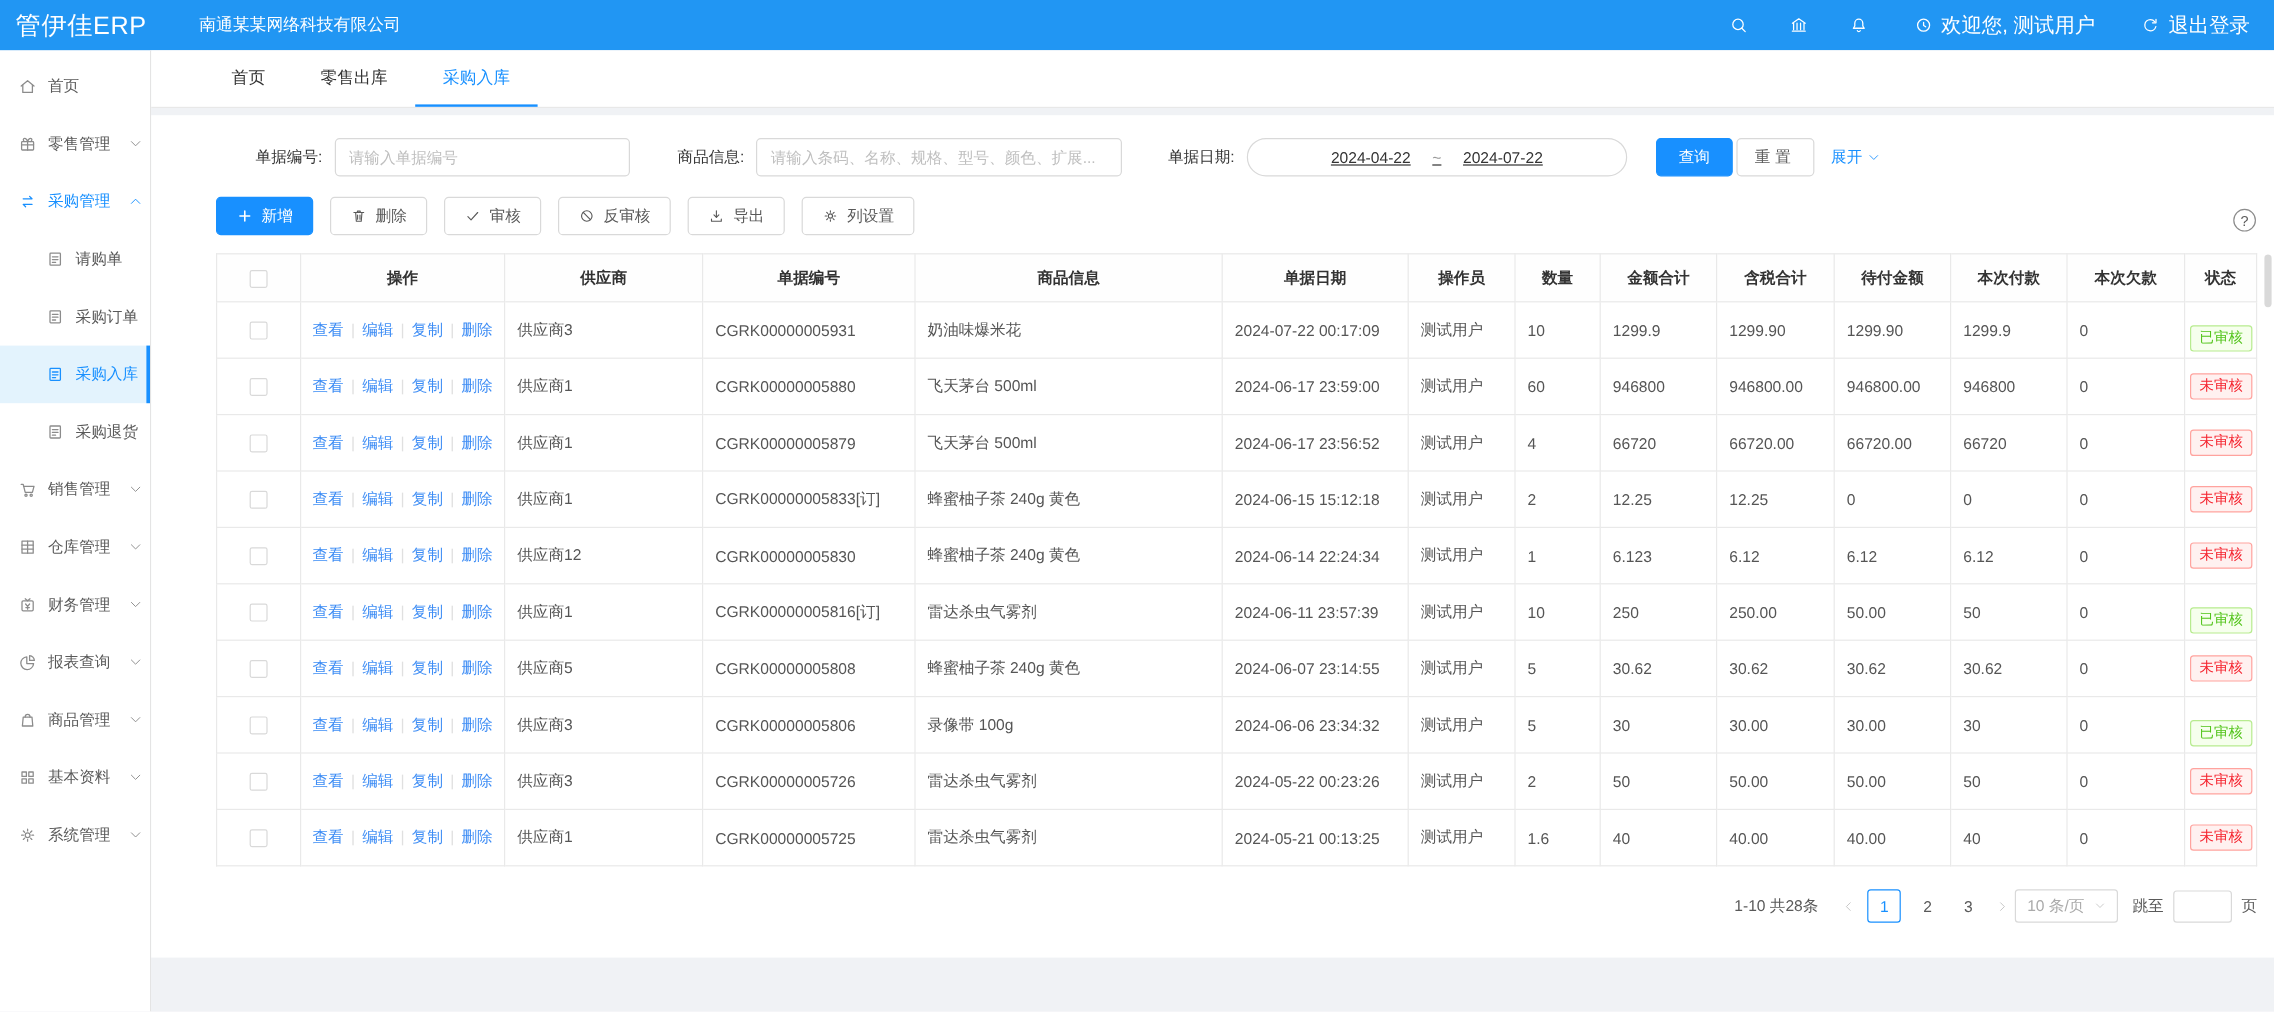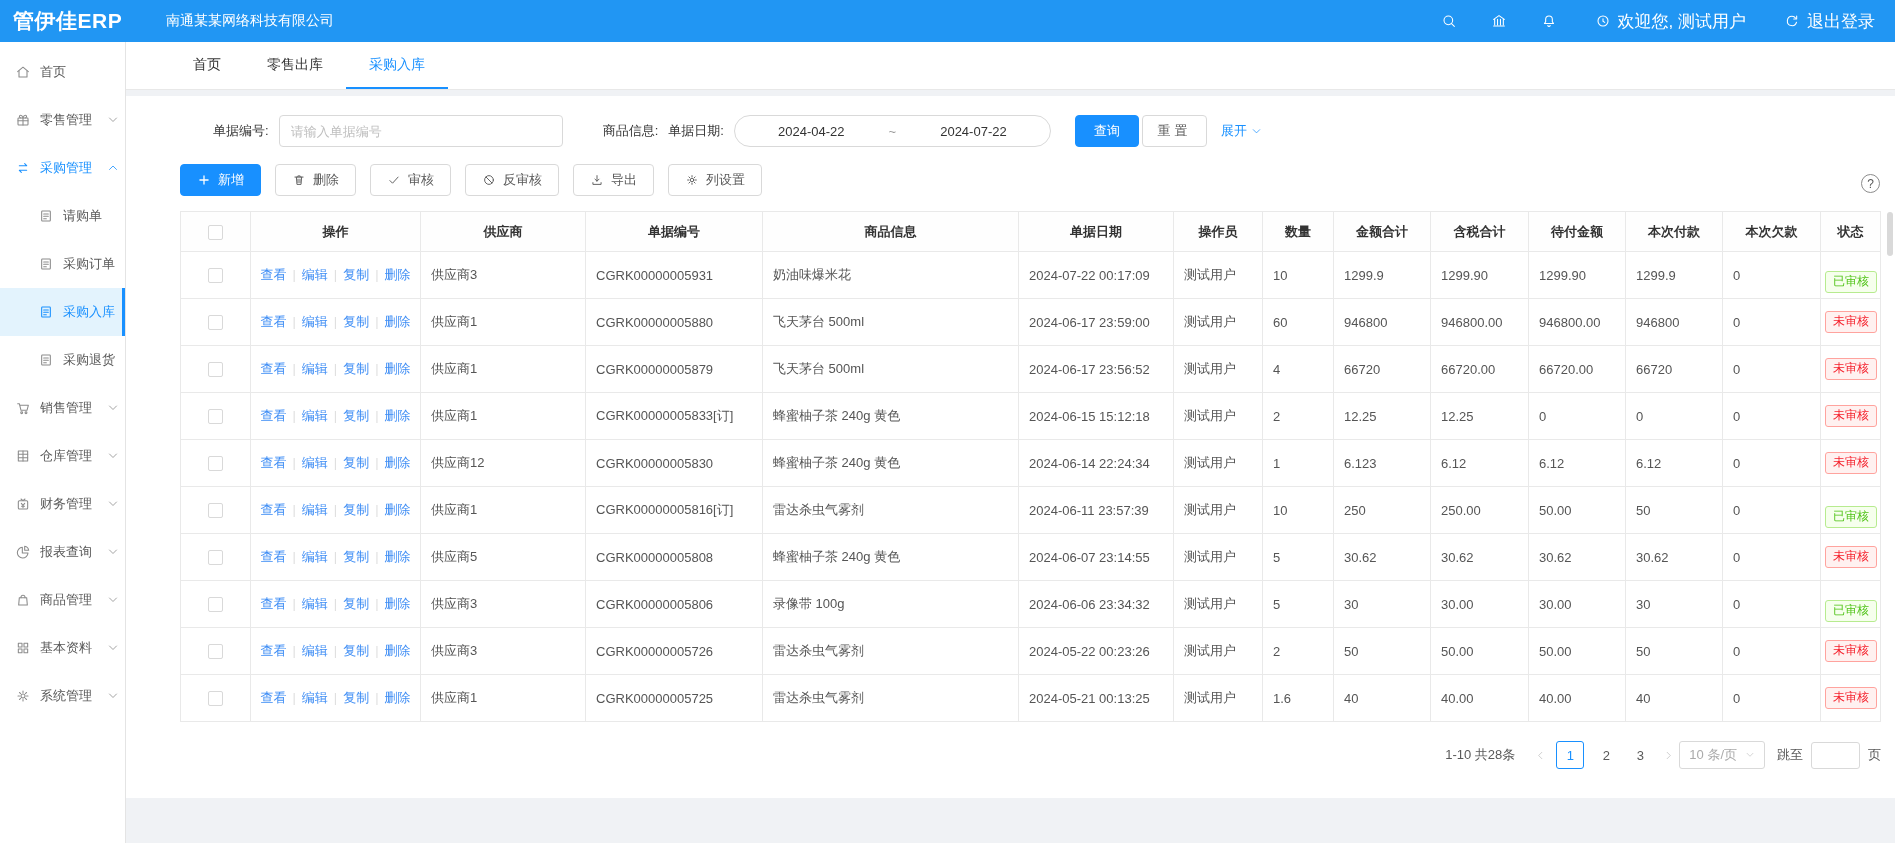--- a/index.html
+++ b/index.html
@@ -4,21 +4,21 @@
 <style>
   * { box-sizing: border-box; margin: 0; padding: 0; }
   html,body { width:1895px; height:843px; overflow:hidden; }
   body { font-family:"Liberation Sans","DejaVu Sans",sans-serif; background:#f0f2f5; font-size:13px; color:#333; }
 
   .icon { display:inline-flex; width:16px; height:16px; flex:0 0 auto; }
   .icon svg { width:100%; height:100%; stroke:currentColor; fill:none; stroke-width:1.6; stroke-linecap:round; stroke-linejoin:round; }
 
   
   .topbar { height:42px; background:#2196f3; display:flex; align-items:center; color:#fff; }
-  .logo { width:138px; padding-left:13px; font-size:21px; font-weight:700; letter-spacing:.5px; white-space:nowrap; }
+  .logo { width:138px; padding-left:13px; font-size:21px; font-weight:400; letter-spacing:.5px; white-space:nowrap; }
   .company { font-size:14px; margin-left:28px; }
   .topbar-right { margin-left:auto; display:flex; align-items:center; padding-right:20px; font-size:17px; }
   .tb-icon { margin-left:34px; cursor:pointer; }
   .tb-group { display:flex; align-items:center; gap:7px; margin-left:38px; cursor:pointer; white-space:nowrap; }
 
   
   .layout { display:flex; height:801px; }
   .sidebar { width:126px; background:#fff; border-right:1px solid #e4e4e4; padding-top:6px; flex:0 0 auto; }
   .sb-item { display:flex; align-items:center; height:48px; padding-left:15px; padding-right:6px; color:#595959; cursor:pointer; }
   .sb-item .icon { color:#8c8c8c; }
@@ -34,23 +34,23 @@
   .tab { padding:0 23px; display:flex; align-items:center; font-size:14px; color:#333; cursor:pointer; border-bottom:2px solid transparent; }
   .tab.active { color:#1890ff; border-bottom-color:#1890ff; }
 
   .panel { background:#fff; margin-top:6px; height:702px; padding:0 15px 0 54px; position:relative; }
 
   
   .filter-row { display:flex; align-items:center; padding-top:19px; margin-left:33px; }
   .f-label { color:#333; margin-right:10px; white-space:nowrap; }
   .inp { height:32px; border:1px solid #d9d9d9; border-radius:4px; padding:0 11px; font-size:13px; color:#333; outline:none; font-family:inherit; }
   .inp::placeholder { color:#bfbfbf; }
-  .inp-order { width:284px; margin-right:40px; }
+  .inp-order { width:246px; margin-right:40px; }
   .inp-product { width:305px; margin-right:38px; }
-  .daterange { width:317px; height:32px; border:1px solid #d9d9d9; border-radius:16px; display:flex; align-items:center; justify-content:center; gap:44px; color:#333; margin-right:24px; }
+  .daterange { width:317px; height:32px; border:1px solid #d9d9d9; border-radius:16px; display:flex; align-items:center; justify-content:center; gap:18px; color:#333; margin-right:24px;text-decoration:underline; }
   .daterange .sep { color:#999; }
   .btn { height:32px; border:1px solid #d9d9d9; background:#fff; border-radius:4px; font-size:13px; color:#595959; display:inline-flex; align-items:center; justify-content:center; gap:7px; padding:0 16px; cursor:pointer; font-family:inherit; white-space:nowrap; }
   .btn.primary { background:#1890ff; border-color:#1890ff; color:#fff; }
   .btn .icon { width:14px; height:14px; }
   .btn-search { width:64px; }
   .btn-reset { width:65px; margin-left:3px; letter-spacing:4px; }
   .expand-link { color:#1890ff; margin-left:14px; display:inline-flex; align-items:center; gap:4px; cursor:pointer; white-space:nowrap; }
   .expand-link .icon { width:11px; height:11px; }
 
   
@@ -314,20 +314,21 @@
         <div class="tab">零售出库</div>
         <div class="tab active">采购入库</div>
       </div>
 
     <div class="panel">
 
       <div class="filter-row">
         <span class="f-label">单据编号:</span>
         <input class="inp inp-order" placeholder="请输入单据编号" style="">
         <span class="f-label">商品信息:</span>
+        <input class="inp inp-product" placeholder="请输入条码、名称、规格、型号、颜色、扩展..." style="">
         <span class="f-label">单据日期:</span>
         <span class="daterange">
           <span>2024-04-22</span>
           <span class="sep">~</span>
           <span>2024-07-22</span>
         </span>
         <button class="btn primary btn-search">查询</button>
         <button class="btn btn-reset">重置</button>
         <span class="expand-link">
           <span>展开</span>

